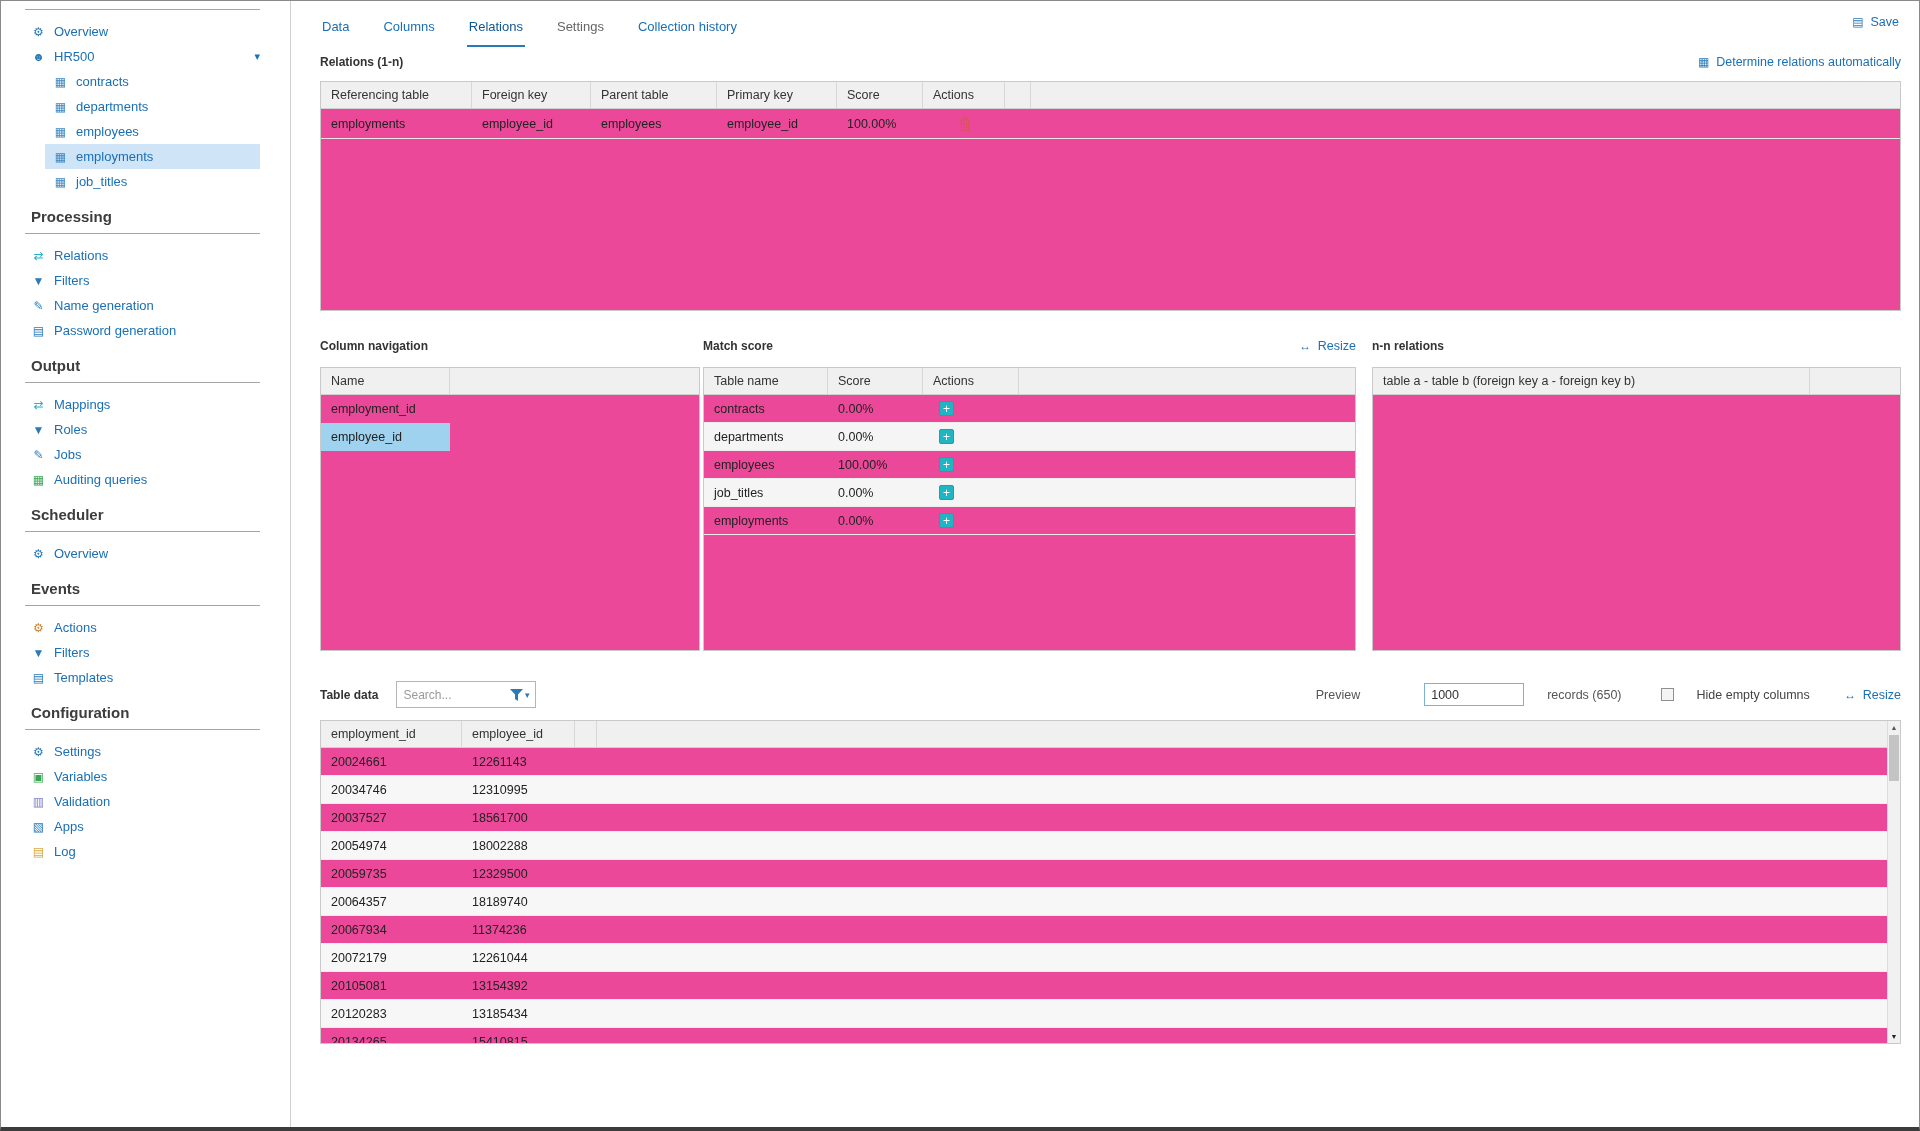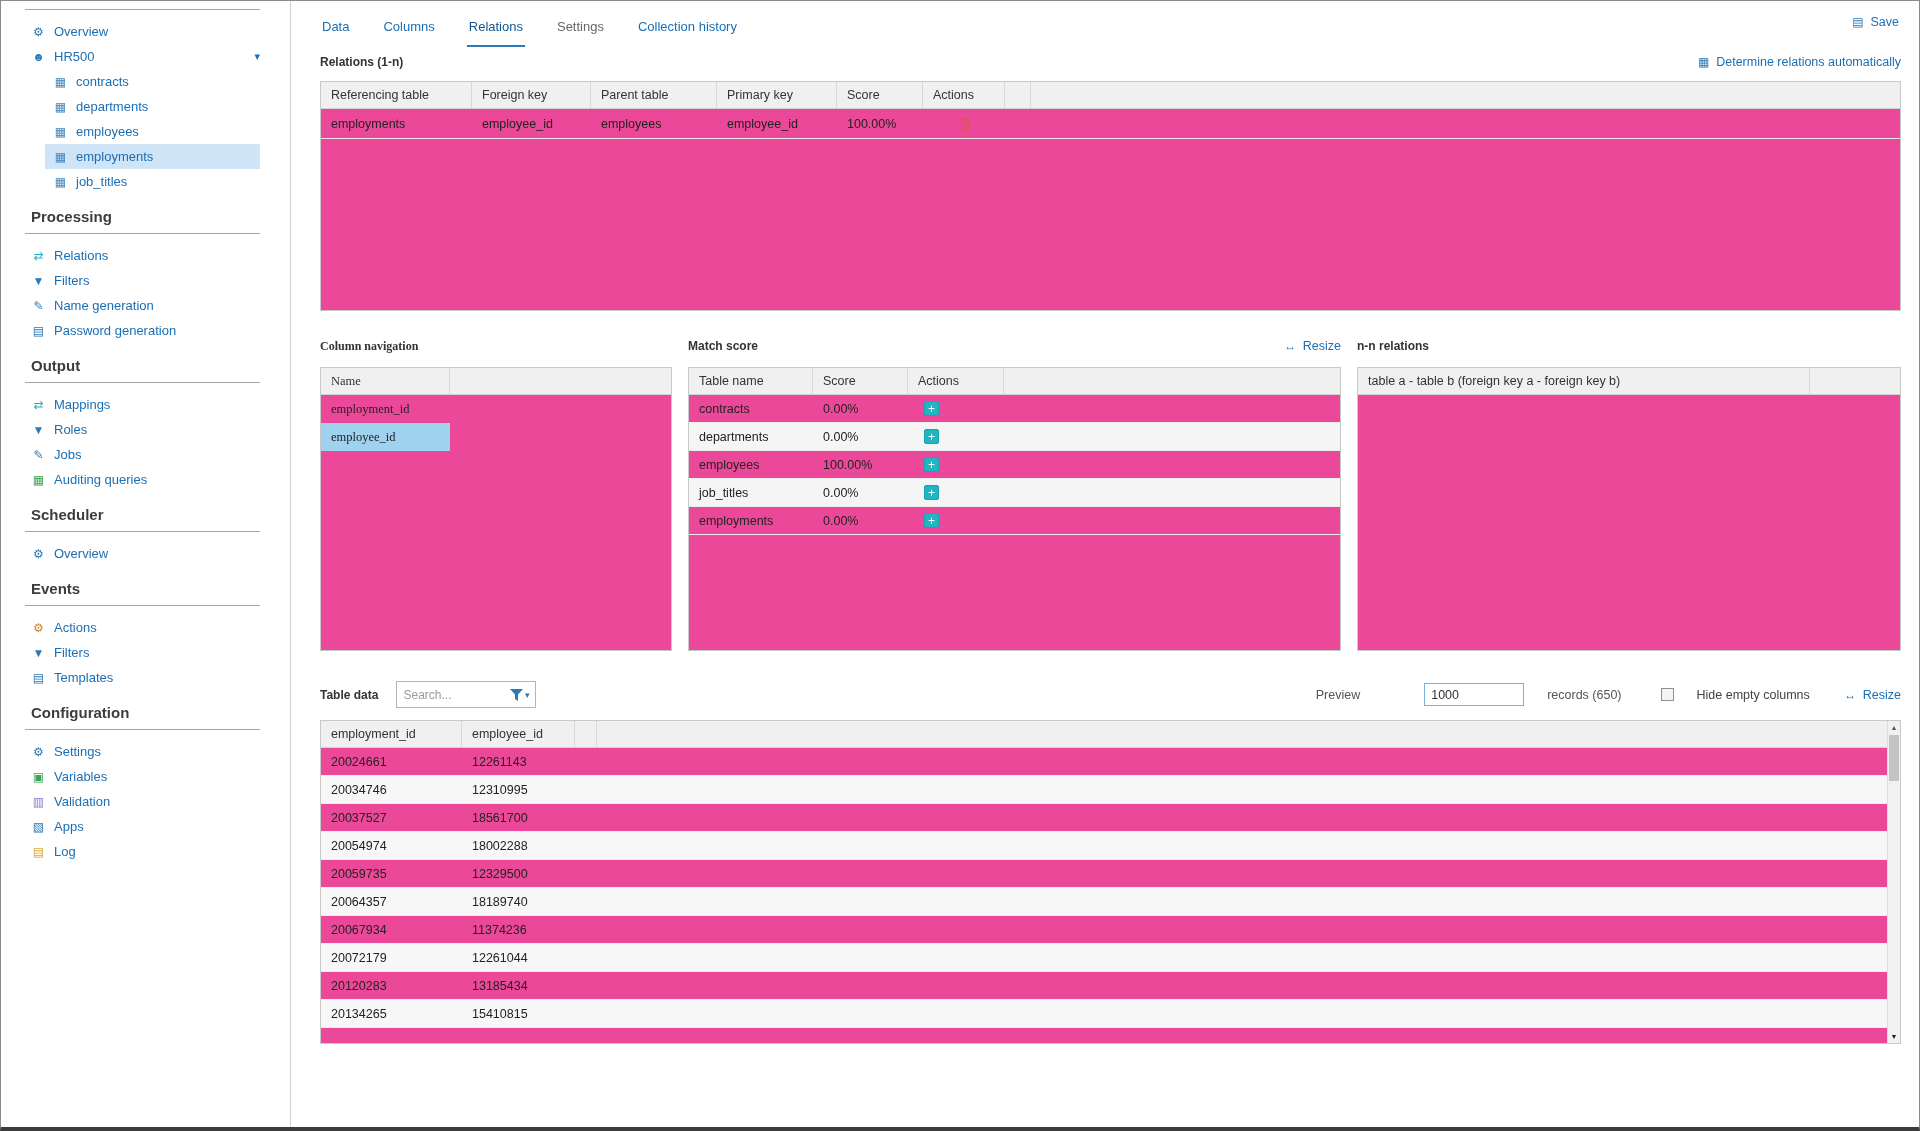--- a/index.html
+++ b/index.html
@@ -44,21 +44,21 @@
   .rel-box { height:230px; }
   .r1{width:151px}.r2{width:119px}.r3{width:126px}.r4{width:120px}.r5{width:86px}.r6{width:82px}.r7{width:26px}
   .grow { display:flex; height:30px; align-items:stretch; border-bottom:1px solid #e6e6e6;
           font-size:12.5px; color:#222; }
   .gc { padding:0 10px; display:flex; align-items:center; }
   .gc.r6 { padding-left:36px; }
   .del-btn { display:inline-flex; cursor:pointer; }
 
   
   .panels { display:flex; margin-top:26px; }
-  .p-colnav { width:352px; margin-right:16px;font-family:Liberation Serif, serif; }
+  .p-colnav { width:380px; margin-right:3px; }
   .p-match { width:653px; margin-right:16px; }
   .p-nn { flex:1; }
   .p-head { display:flex; justify-content:space-between; align-items:center; margin-bottom:12px; height:18px; }
   .p-box { height:284px; position:relative; overflow:hidden; }
 
   .cn1 { width:129px; }
   .cn-row { display:flex; height:28px; align-items:stretch; font-size:12.5px; color:#222; }
   .cn-cell { width:129px; display:flex; align-items:center; padding:0 10px; }
   .cn-cell.selected { background:#9fd2ee; }
 
@@ -448,20 +448,24 @@
         </div>
         <div class="tdr">
           <div class="tdc td1">20067934</div>
           <div class="tdc td2">11374236</div>
         </div>
         <div class="tdr">
           <div class="tdc td1">20072179</div>
           <div class="tdc td2">12261044</div>
         </div>
         <div class="tdr">
+          <div class="tdc td1">20105081</div>
+          <div class="tdc td2">13154392</div>
+        </div>
+        <div class="tdr">
           <div class="tdc td1">20120283</div>
           <div class="tdc td2">13185434</div>
         </div>
         <div class="tdr">
           <div class="tdc td1">20134265</div>
           <div class="tdc td2">15410815</div>
         </div>
       </div>
 
       <div class="vscroll">

